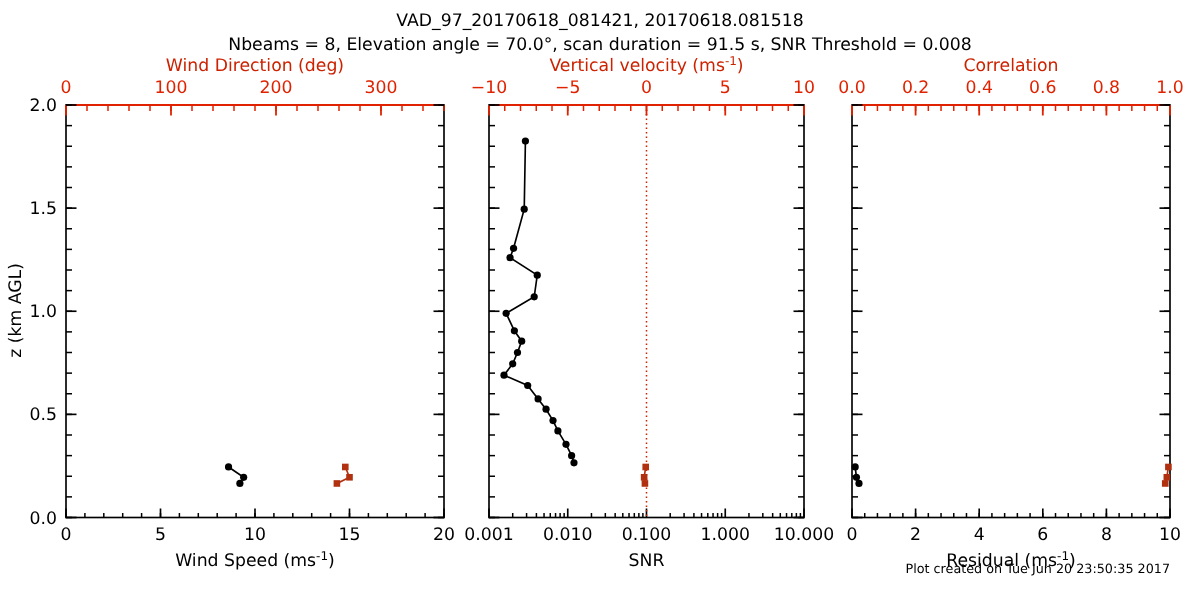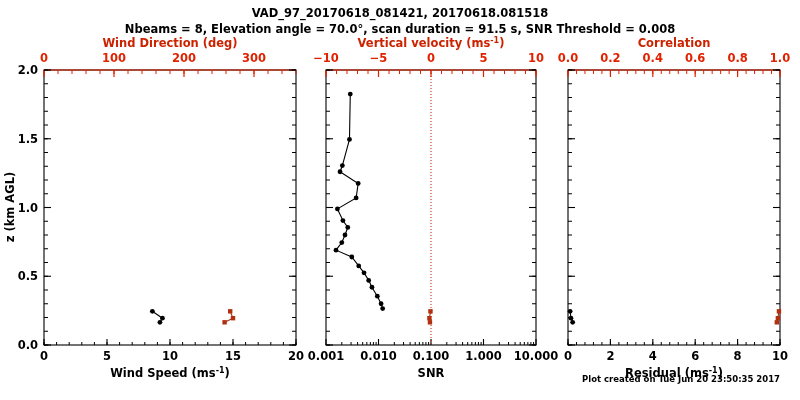--- a/index.html
+++ b/index.html
@@ -1,18 +1,18 @@
 <!DOCTYPE html>
 <html><head>
 <meta charset="utf-8">
 <style>
   html,body{margin:0;padding:0;background:#ffffff;}
   body{width:800px;height:400px;position:relative;overflow:hidden;
        font-family:"DejaVu Sans","Liberation Sans",sans-serif;}
-  .root{position:absolute;left:0;top:0;width:800px;height:400px;font-weight:bold;}
+  .root{position:absolute;left:0;top:0;width:800px;height:400px;}
   svg{display:block;}
   text{font-family:"DejaVu Sans","Liberation Sans",sans-serif;}
   .ttl{font-size:11.5px;fill:#000;}
   .axlbl{font-size:11.5px;fill:#000;}
   .axlblred{font-size:11.5px;fill:#cc2200;}
   .tick{font-size:11.5px;fill:#000;}
   .tickred{font-size:11.5px;fill:#e02200;}
   .foot{font-size:8.5px;fill:#000;}
   .sup{font-size:8px;}
 </style>

